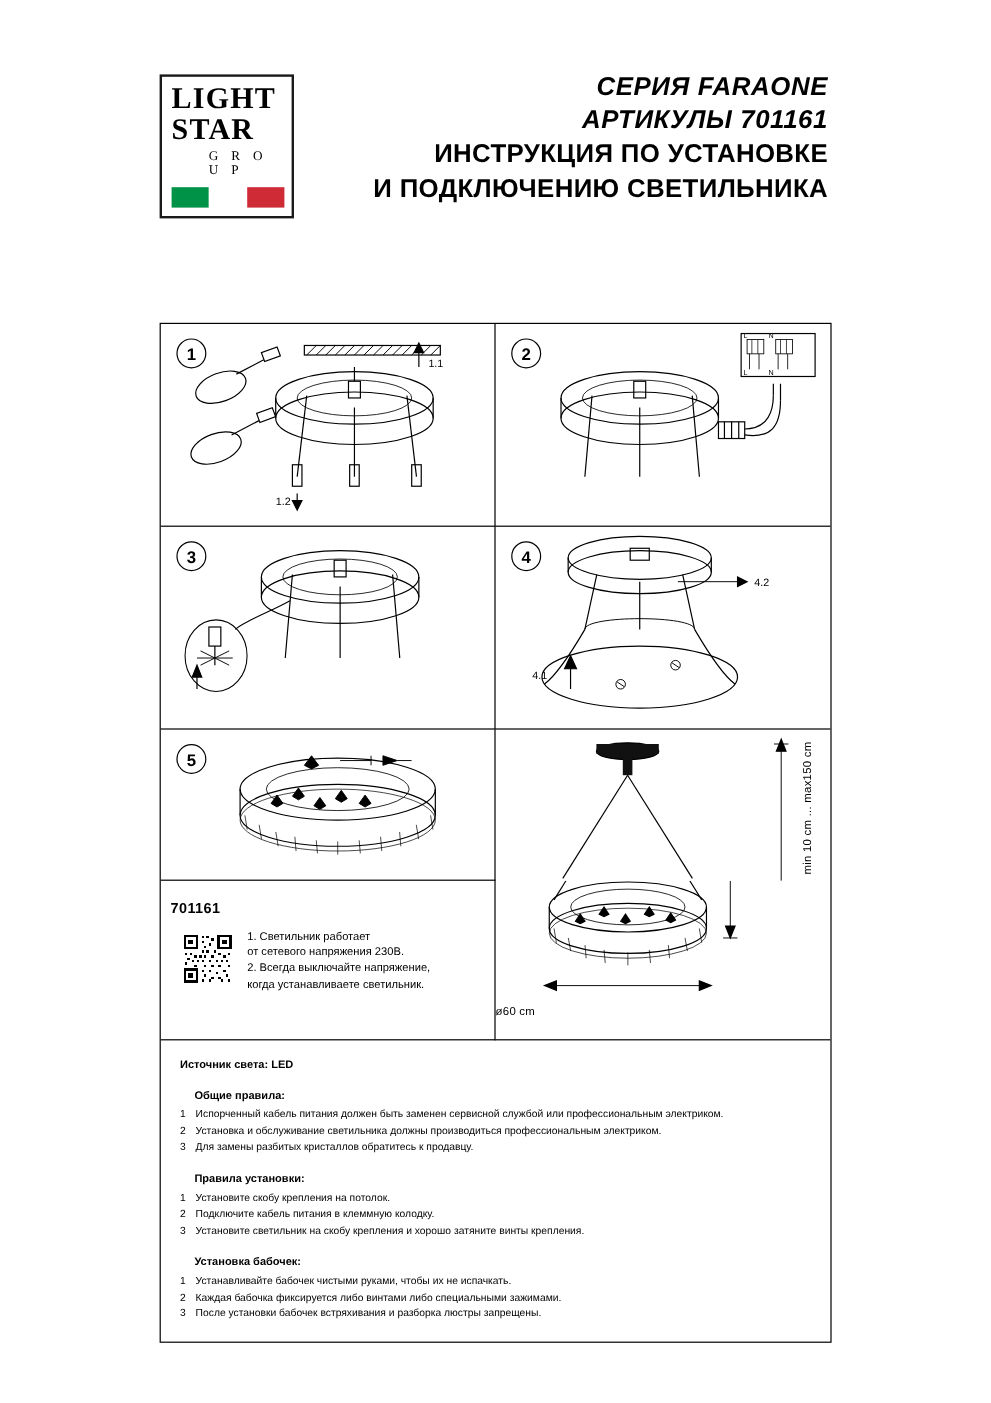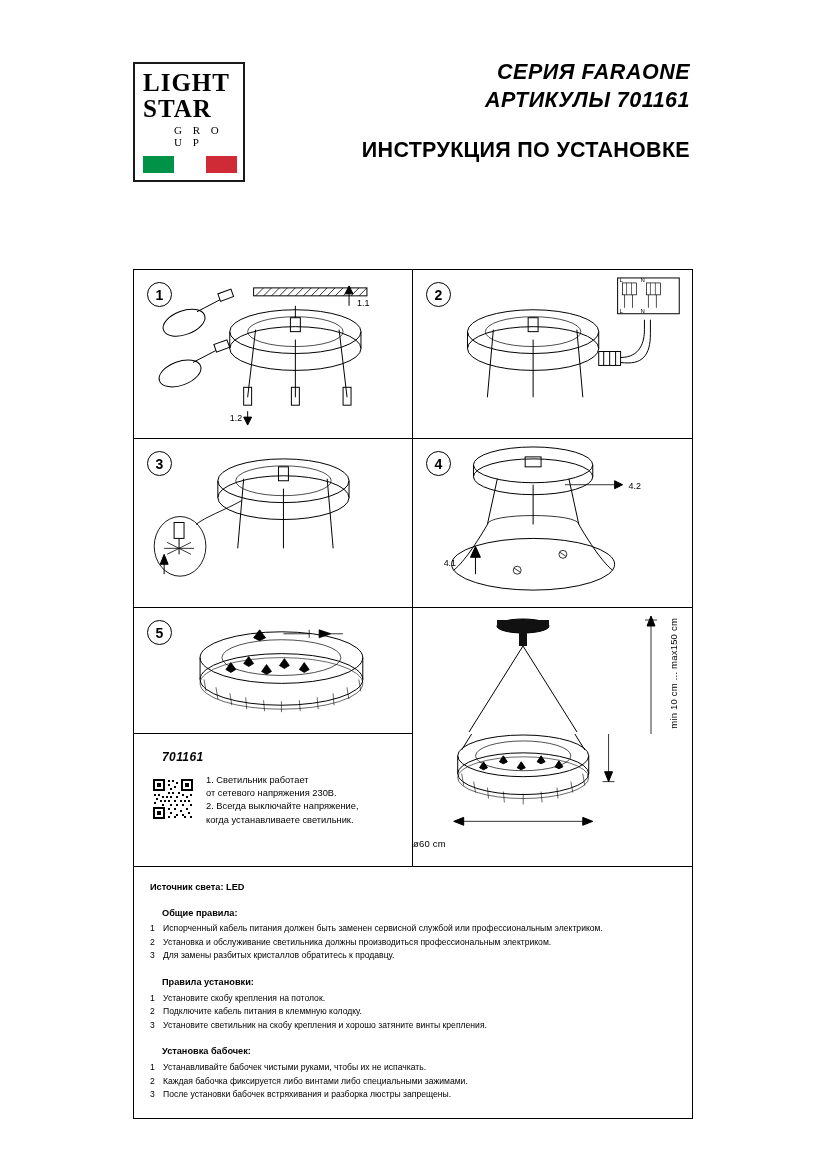--- a/index.html
+++ b/index.html
@@ -70,21 +70,20 @@
     line-height: 28px;
   }
   .title-art {
     font-size: 21.5px;
     font-weight: bold;
     font-style: italic;
     letter-spacing: 0.5px;
     line-height: 28px;
   }
   .title-instr {
-    margin-top: 22px;
     font-size: 21.5px;
     font-weight: bold;
     line-height: 29px;
     letter-spacing: 0.3px;
   }
 
   
   .frame {
     position: absolute;
     left: 133px; top: 269px;
@@ -113,22 +112,22 @@
     display: flex;
     align-items: center;
     justify-content: center;
   }
   .svgwrap { position: absolute; inset: 0; }
   .svgwrap svg { width: 100%; height: 100%; display: block; }
 
   
   .note-cell { width: 279px; height: 133px; position: relative; border-right: 1.5px solid #000; border-bottom:1.5px solid #000;}
   .note-code {
-    position: absolute; left: 28px; top: 16px;
-    font-size: 12px; font-weight: bold; letter-spacing: 0.4px; font-style: italic;
+    position: absolute; left: 8px; top: 16px;
+    font-size: 12px; font-weight: bold; letter-spacing: 0.4px;
   }
   .qr {
     position: absolute; left: 18px; top: 44px;
     width: 42px; height: 42px;
   }
   .note-text {
     position: absolute; left: 72px; top: 40px;
     width: 190px;
     font-size: 9.3px; line-height: 13.2px;
   }
@@ -178,20 +177,21 @@
       <i class="flag-green"></i>
         <i class="flag-white"></i>
         <i class="flag-red"></i>
     </div>
   </div>
 
   <div class="title-block">
     <div class="title-series">СЕРИЯ FARAONE</div>
     <div class="title-art">АРТИКУЛЫ 701161</div>
     <div class="title-instr">ИНСТРУКЦИЯ ПО УСТАНОВКЕ</div>
+    <div class="title-instr" style="margin-top:0">И ПОДКЛЮЧЕНИЮ СВЕТИЛЬНИКА</div>
   </div>
 </div>
 
 <div class="frame">
 
   <div class="row">
     <div class="cell w280 h176">
       <div class="step-num">1</div>
       <div class="svgwrap">
         <svg viewBox="0 0 279 169" fill="none" stroke="#000" stroke-width="1">

